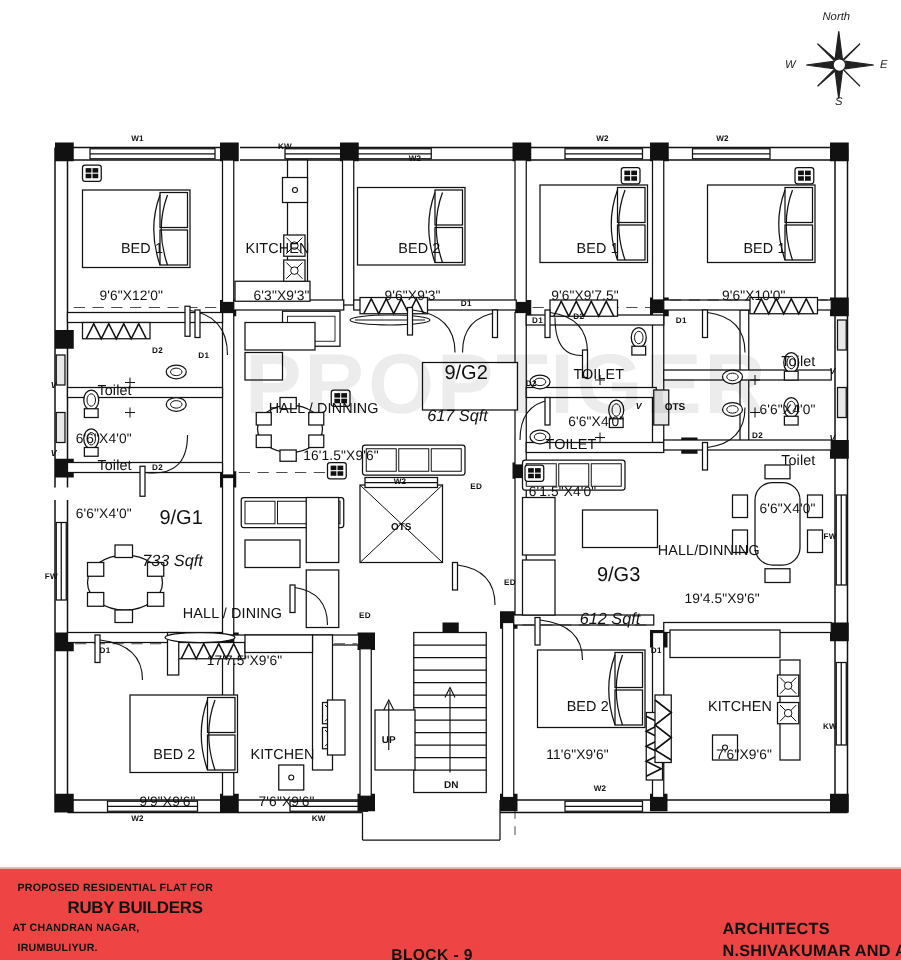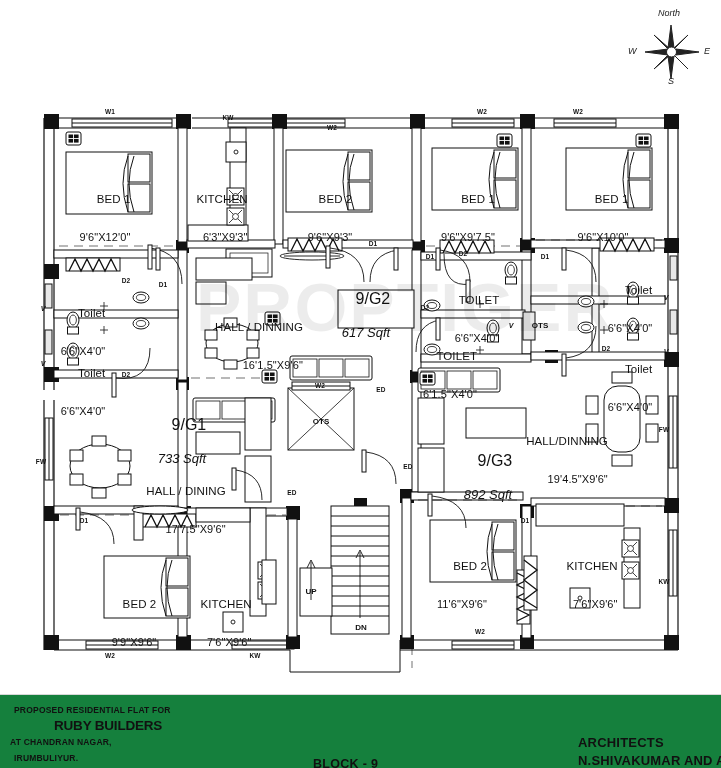--- a/index.html
+++ b/index.html
@@ -25,21 +25,21 @@
   #compass .cw{position:absolute;font-style:italic;font-size:9px;color:#222;}
 
   
   #wm{position:absolute;left:196px;top:268px;width:420px;height:90px;
       font-size:68px;font-weight:bold;letter-spacing:2px;
       color:rgba(0,0,0,0.075);pointer-events:none;
       font-family:"Liberation Sans",sans-serif;}
 
   
   #footer{position:absolute;left:0;top:694px;width:721px;height:74px;
-          border-top:1px solid #d8d8d8;background:#15803d;}
+          border-top:1px solid #d8d8d8;background:#ef4444;}
   #footer .f{position:absolute;white-space:pre;}
   .f-sm{font-size:8.5px;font-weight:bold;letter-spacing:.2px;}
   .f-big{font-size:13.5px;font-weight:bold;letter-spacing:-.2px;}
   .f-mid{font-size:12.5px;font-weight:bold;letter-spacing:.3px;margin-top:40px;}
   .f-arch{font-size:13px;font-weight:bold;letter-spacing:.2px;text-align:right;}
 </style>
 </head>
 <body>
 
 <div id="plan">
@@ -451,31 +451,31 @@
     <rect x="562" y="248" width="4" height="22"></rect>
     <rect x="562" y="354" width="4" height="22"></rect>
     <rect x="362" y="450" width="4" height="22"></rect>
     <rect x="76" y="508" width="4" height="22"></rect>
     <rect x="428" y="494" width="4" height="22"></rect>
     <rect x="232" y="468" width="4" height="22"></rect>
   </g>
 </svg>
 </div>
 
-<div class="lbl unit ctr" style="left:138px;top:398px;margin-left:44px;">
+<div class="lbl unit ctr" style="left:138px;top:388px;">
   <span>9/G1</span>
   <span class="sq">733 Sqft</span>
 </div>
 <div class="lbl unit ctr" style="left:366px;top:272px;">
   <span>9/G2</span>
   <span class="sq">617 Sqft</span>
 </div>
 <div class="lbl unit ctr" style="left:488px;top:434px;">
   <span>9/G3</span>
-  <span class="sq">892 Sqft</span>
+  <span class="sq">612 Sqft</span>
 </div>
 
 <div class="lbl room ctr" style="left:105px;top:167px;">
   <span class="n">BED 1</span>
   <span class="d">9'6"X12'0"</span>
 </div>
 <div class="lbl room ctr" style="left:222px;top:167px;">
   <span class="n">KITCHEN</span>
   <span class="d">6'3"X9'3"</span>
 </div>

